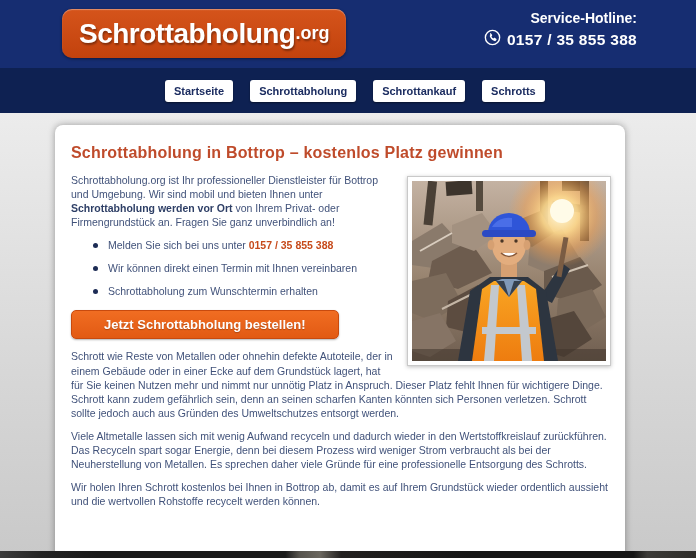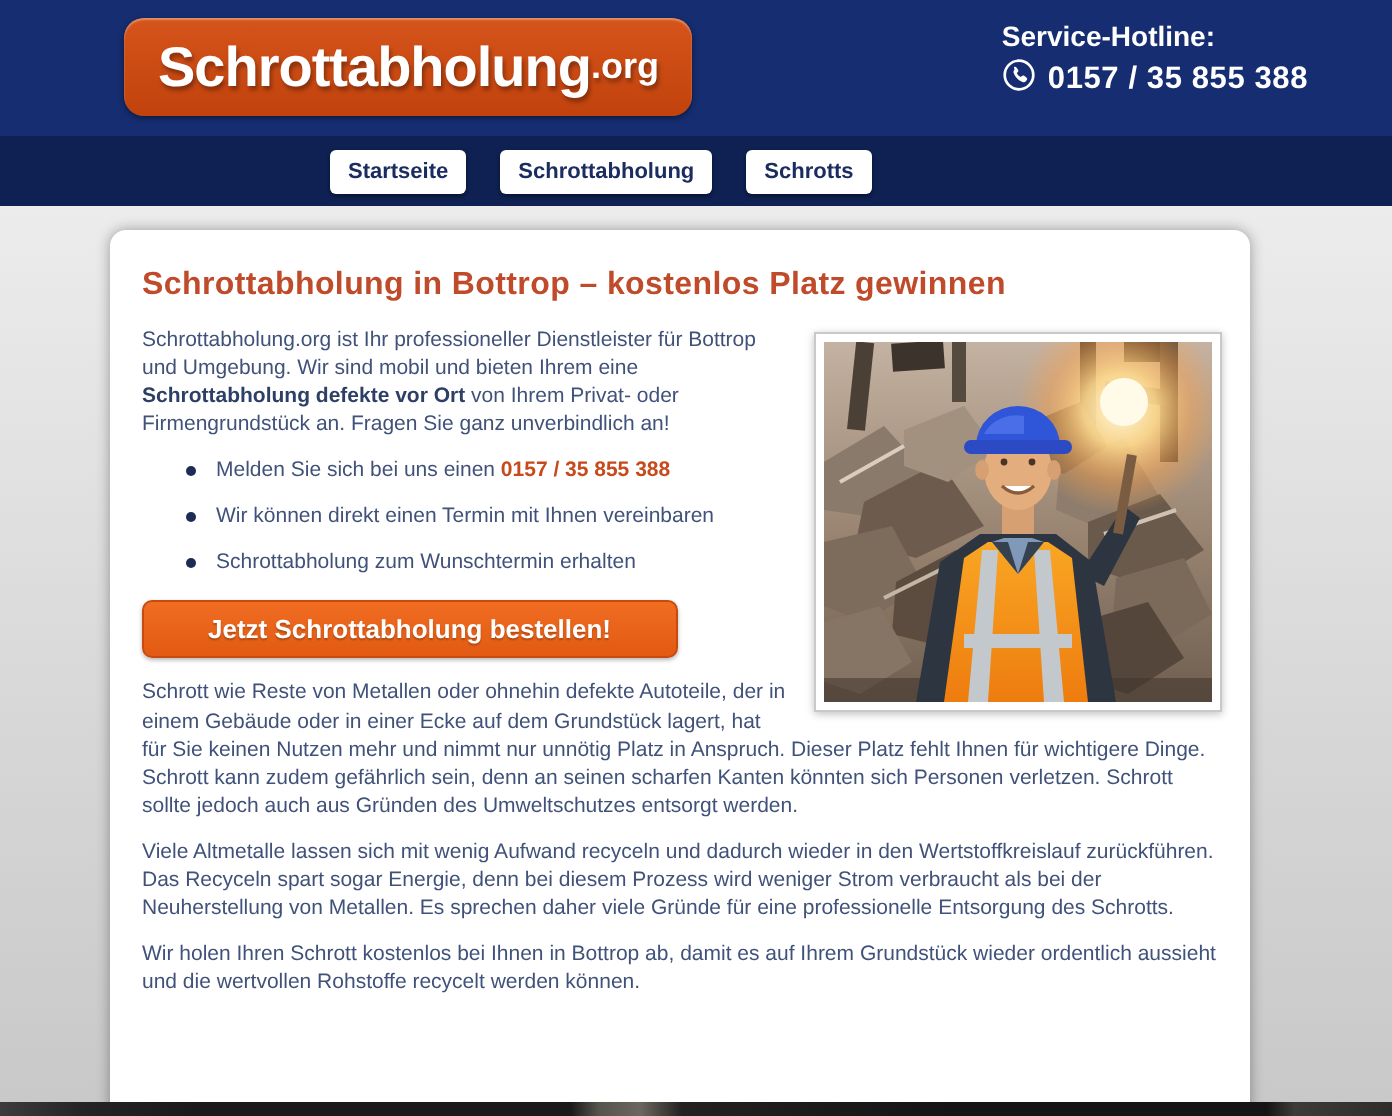--- a/index.html
+++ b/index.html
@@ -29,33 +29,33 @@
   }
   .logo-main {
     color: #fff; font-weight: bold; font-size: 28px; letter-spacing: -0.5px;
     text-shadow: 1px 2px 2px rgba(0,0,0,0.35);
   }
   .logo-suffix {
     color: #fff; font-weight: bold; font-size: 18px;
     text-shadow: 1px 2px 2px rgba(0,0,0,0.35);
   }
   .hotline {
-    position: absolute; right: 42px; top: 10px;
-    color: #fff; text-align: left;
+    position: absolute; right: 59px; top: 10px;
+    color: #fff; text-align: right;
   }
   .hotline-label { font-size: 14px; font-weight: 600; margin-bottom: 3px; }
   .hotline-number-row {
     display: flex; align-items: center; justify-content: flex-end; gap: 6px;
     font-size: 15.5px; font-weight: bold; letter-spacing: 0.3px;
   }
   .phone-icon-svg { display: inline-block; }
 
   
   .main-nav {
-    height: 35px;
+    height: 45px;
     background: #0e2152;
     display: flex; align-items: center;
     padding-left: 165px;
     gap: 17px;
   }
   .nav-item {
     background: #fff;
     color: #1b2c60;
     font-size: 11px;
     font-weight: bold;
@@ -178,20 +178,21 @@
         </svg>
       </span>
       <span>0157 / 35 855 388</span>
     </div>
   </div>
 </header>
 
 <nav class="main-nav">
   <a class="nav-item">Startseite</a>
   <a class="nav-item">Schrottabholung</a>
+  <a class="nav-item">Schrottankauf</a>
   <a class="nav-item">Schrotts</a>
 </nav>
 
 <main class="page">
   <article class="content-card">
 
     <h1 class="page-title">Schrottabholung in Bottrop – kostenlos Platz gewinnen</h1>
 
     <div class="photo-frame">
       <svg viewBox="0 0 194 180" width="194" height="180">
@@ -267,25 +268,25 @@
         <path d="M89 72 q8 7 16 0" stroke="#8a5a3a" stroke-width="1.6" fill="#fff"></path>
         <circle cx="90" cy="60" r="1.7" fill="#4a3525"></circle>
         <circle cx="104" cy="60" r="1.7" fill="#4a3525"></circle>
 
         <path d="M76 52 a21 20 0 0 1 42 0 z" fill="#2f55d8"></path>
         <path d="M80 46 a18 16 0 0 1 20 -9 l0 9 z" fill="#4a6ee8"></path>
         <rect x="70" y="49" width="54" height="7" rx="3.5" fill="#2b4ac4"></rect>
       </svg>
     </div>
 
-    <p><span>Schrottabholung.org ist Ihr professioneller Dienstleister für Bottrop und Umgebung. Wir sind mobil und bieten Ihrem eine </span><strong>Schrottabholung defekte vor Ort</strong><span> von Ihrem Privat- oder Firmengrundstück an. Fragen Sie ganz unverbindlich an!</span></p>
+    <p><span>Schrottabholung.org ist Ihr professioneller Dienstleister für Bottrop und Umgebung. Wir sind mobil und bieten Ihnen unter </span><strong>Schrottabholung werden vor Ort</strong><span> von Ihrem Privat- oder Firmengrundstück an. Fragen Sie ganz unverbindlich an!</span></p>
 
 
     <ul class="steps-list">
-      <li><span>Melden Sie sich bei uns einen </span><span class="phone-link">0157 / 35 855 388</span></li>
+      <li><span>Melden Sie sich bei uns unter </span><span class="phone-link">0157 / 35 855 388</span></li>
       <li>Wir können direkt einen Termin mit Ihnen vereinbaren</li>
       <li>Schrottabholung zum Wunschtermin erhalten</li>
     </ul>
 
 
     <a class="cta-button">Jetzt Schrottabholung bestellen!</a>
 
     <p>Schrott wie Reste von Metallen oder ohnehin defekte Autoteile, der in einem Gebäude oder in einer Ecke auf dem Grundstück lagert, hat für Sie keinen Nutzen mehr und nimmt nur unnötig Platz in Anspruch. Dieser Platz fehlt Ihnen für wichtigere Dinge. Schrott kann zudem gefährlich sein, denn an seinen scharfen Kanten könnten sich Personen verletzen. Schrott sollte jedoch auch aus Gründen des Umweltschutzes entsorgt werden.</p>
 
     <p>Viele Altmetalle lassen sich mit wenig Aufwand recyceln und dadurch wieder in den Wertstoffkreislauf zurückführen. Das Recyceln spart sogar Energie, denn bei diesem Prozess wird weniger Strom verbraucht als bei der Neuherstellung von Metallen. Es sprechen daher viele Gründe für eine professionelle Entsorgung des Schrotts.</p>

